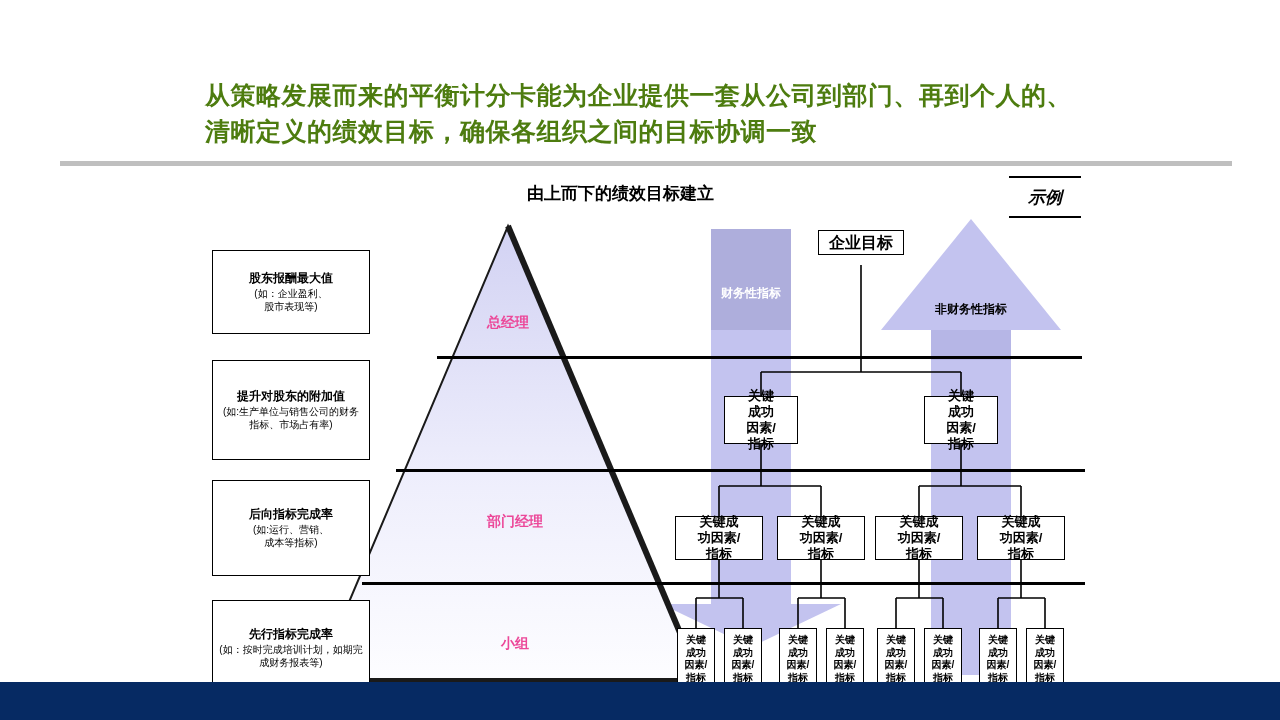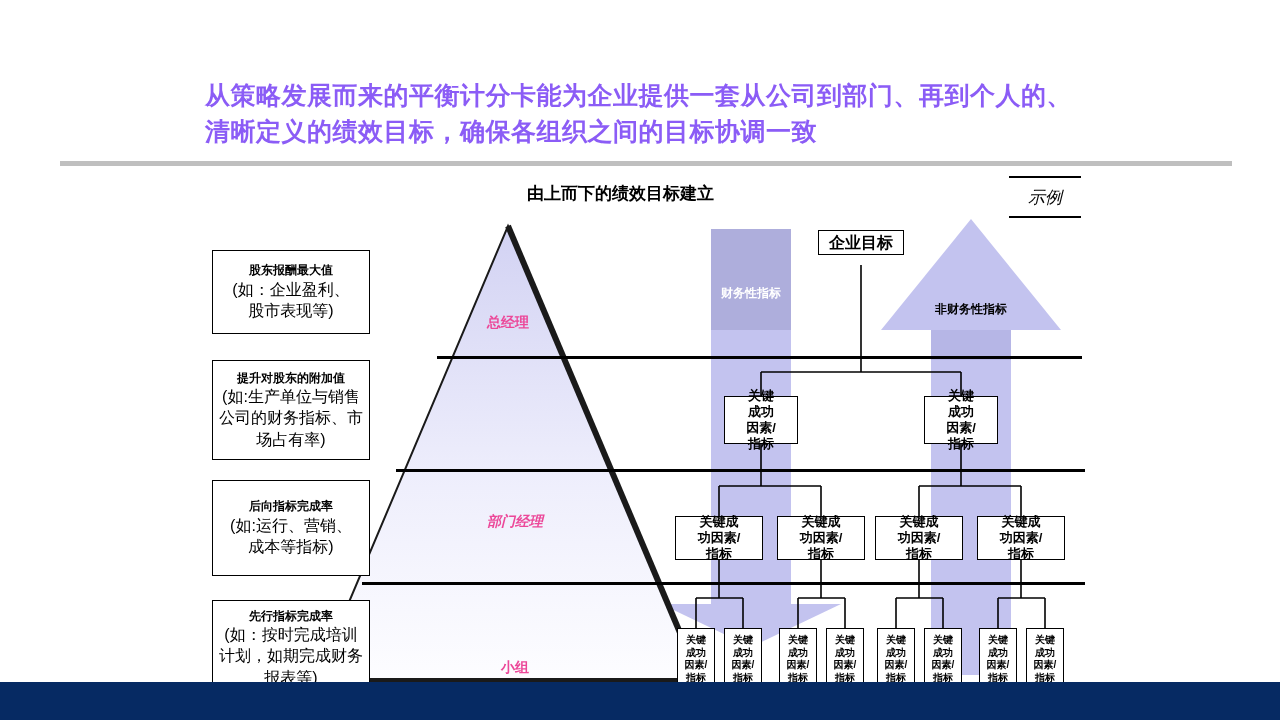--- a/index.html
+++ b/index.html
@@ -8,49 +8,49 @@
     background:#ffffff;
     font-family:"Liberation Sans","DejaVu Sans",sans-serif;
     color:#000;
   }
   .slide{position:absolute;inset:0;}
 
   
   .title{
     position:absolute;left:205px;top:78px;width:880px;
     font-size:25px;font-weight:bold;line-height:1.42;
-    letter-spacing:0.5px;color:#8b5cf6;
+    letter-spacing:0.5px;color:#4d7c0f;
   }
   .title-rule{
     position:absolute;left:60px;top:161px;width:1172px;height:5px;
     background:#bfbfbf;
   }
 
   
   .subtitle{
     position:absolute;left:527px;top:182px;
     font-size:17px;font-weight:bold;
   }
   .example-badge{
     position:absolute;left:1009px;top:176px;width:72px;height:38px;
     border-top:2px solid #000;border-bottom:2px solid #000;
     display:flex;align-items:center;justify-content:center;
-    font-size:17px;font-weight:normal;font-style:italic;
+    font-size:17px;font-weight:bold;font-style:italic;
   }
 
   
   .infobox{
     position:absolute;box-sizing:border-box;
     border:1.5px solid #000;background:#fff;
     display:flex;flex-direction:column;align-items:center;
     justify-content:center;text-align:center;
     padding:4px 6px;z-index:6;margin-left:16px;
   }
   .infobox .ib-head{font-size:12px;font-weight:bold;line-height:1.35;}
-  .infobox .ib-sub{font-size:16px;line-height:1.35;}
+  .infobox .ib-sub{font-size:10px;line-height:1.35;}
 
   
   .pyramid-wrap{position:absolute;left:300px;top:218px;width:420px;height:470px;z-index:3;}
   .pyramid-wrap svg{display:block;}
   .pyr-label{
     position:absolute;text-align:center;font-size:14px;font-weight:bold;
     line-height:1.3;z-index:5;color:#ec4899;
   }
 
   
@@ -143,22 +143,22 @@
           <stop offset="100%" stop-color="#fdfdff"></stop>
         </linearGradient>
       </defs>
       <polygon points="208,8 400,462 16,462" fill="url(#pyrGrad)" stroke="#1a1a1a" stroke-width="2"></polygon>
       <line x1="208" y1="8" x2="400" y2="462" stroke="#1a1a1a" stroke-width="6"></line>
       <line x1="16" y1="462" x2="400" y2="462" stroke="#1a1a1a" stroke-width="4"></line>
     </svg>
   </div>
 
   <div class="pyr-label" style="left:448px;top:313px;width:120px;">总经理</div>
-  <div class="pyr-label" style="left:440px;top:512px;width:150px;font-style:italic;">部门经理</div>
-  <div class="pyr-label" style="left:440px;top:634px;width:150px;margin-top:24px;">小组</div>
+  <div class="pyr-label" style="left:440px;top:512px;width:150px;">部门经理</div>
+  <div class="pyr-label" style="left:440px;top:634px;width:150px;">小组</div>
 
   <div class="tier-line" style="left:437px;top:356px;width:645px;"></div>
   <div class="tier-line" style="left:396px;top:469px;width:689px;"></div>
   <div class="tier-line" style="left:362px;top:582px;width:723px;"></div>
 
   <div class="tree-layer">
     <svg width="1280" height="720" viewBox="0 0 1280 720">
       <g stroke="#000" stroke-width="1.6" fill="none">
 
         <path d="M861,265 L861,372"></path>

